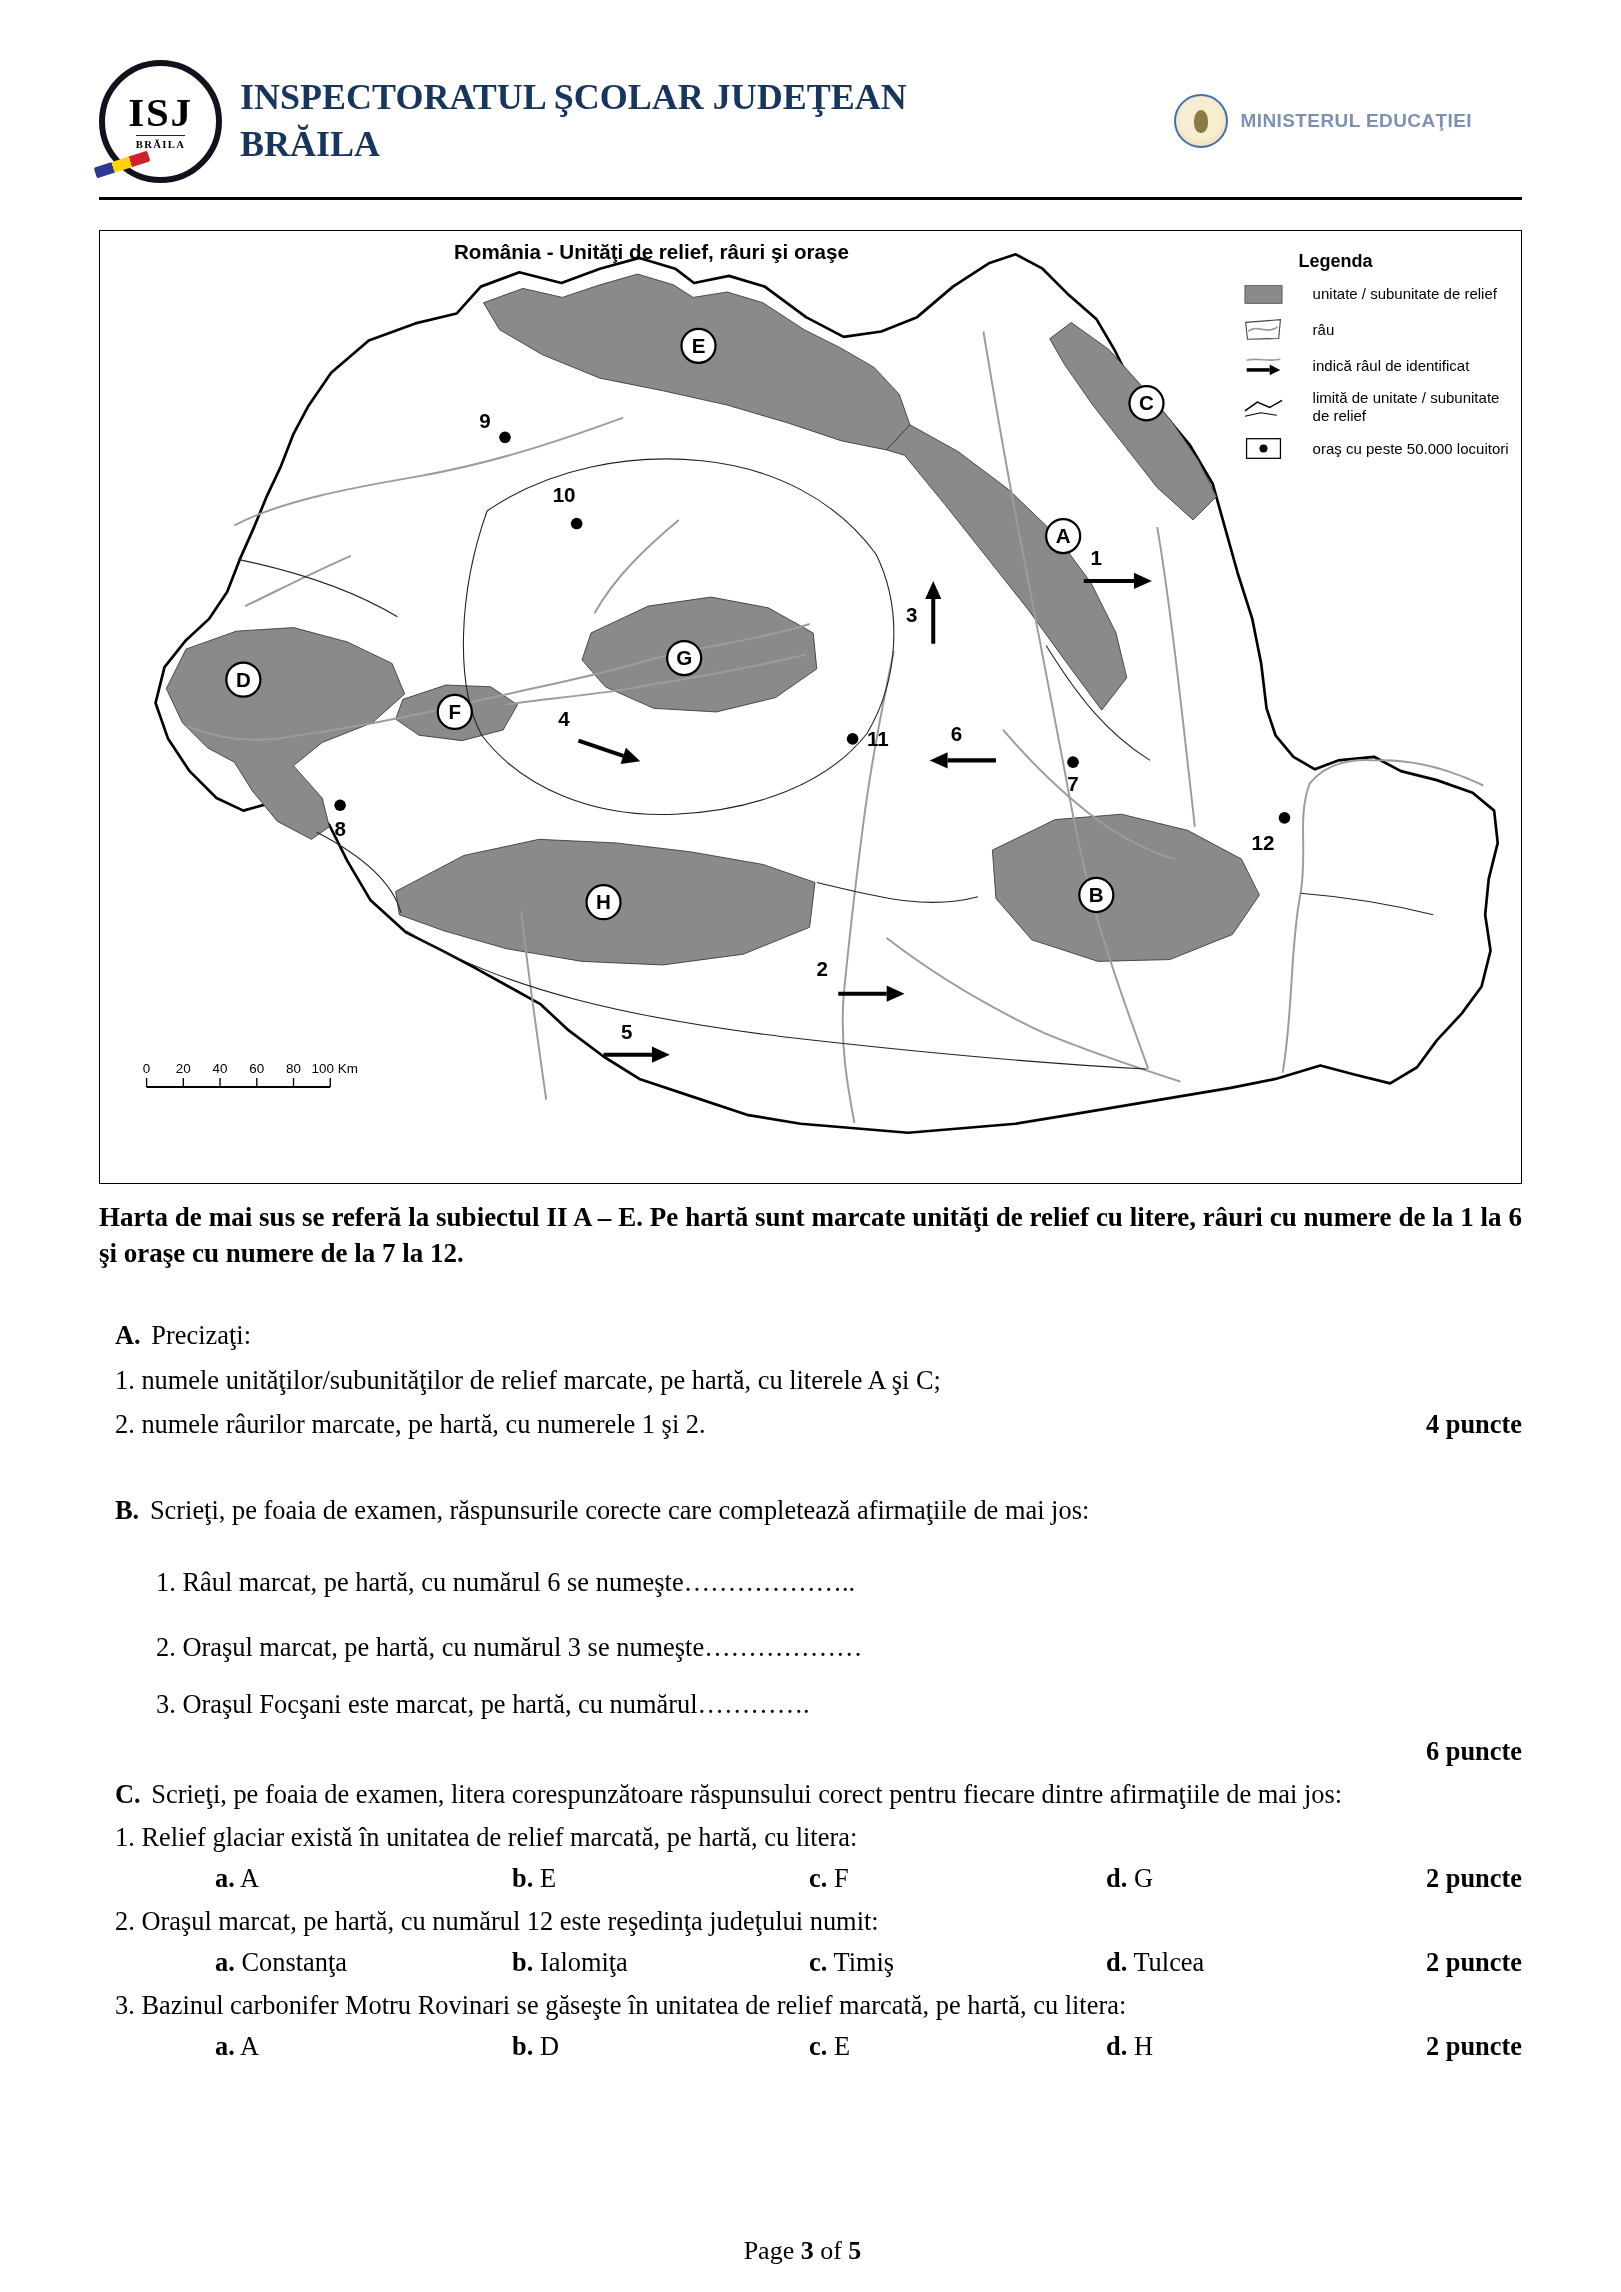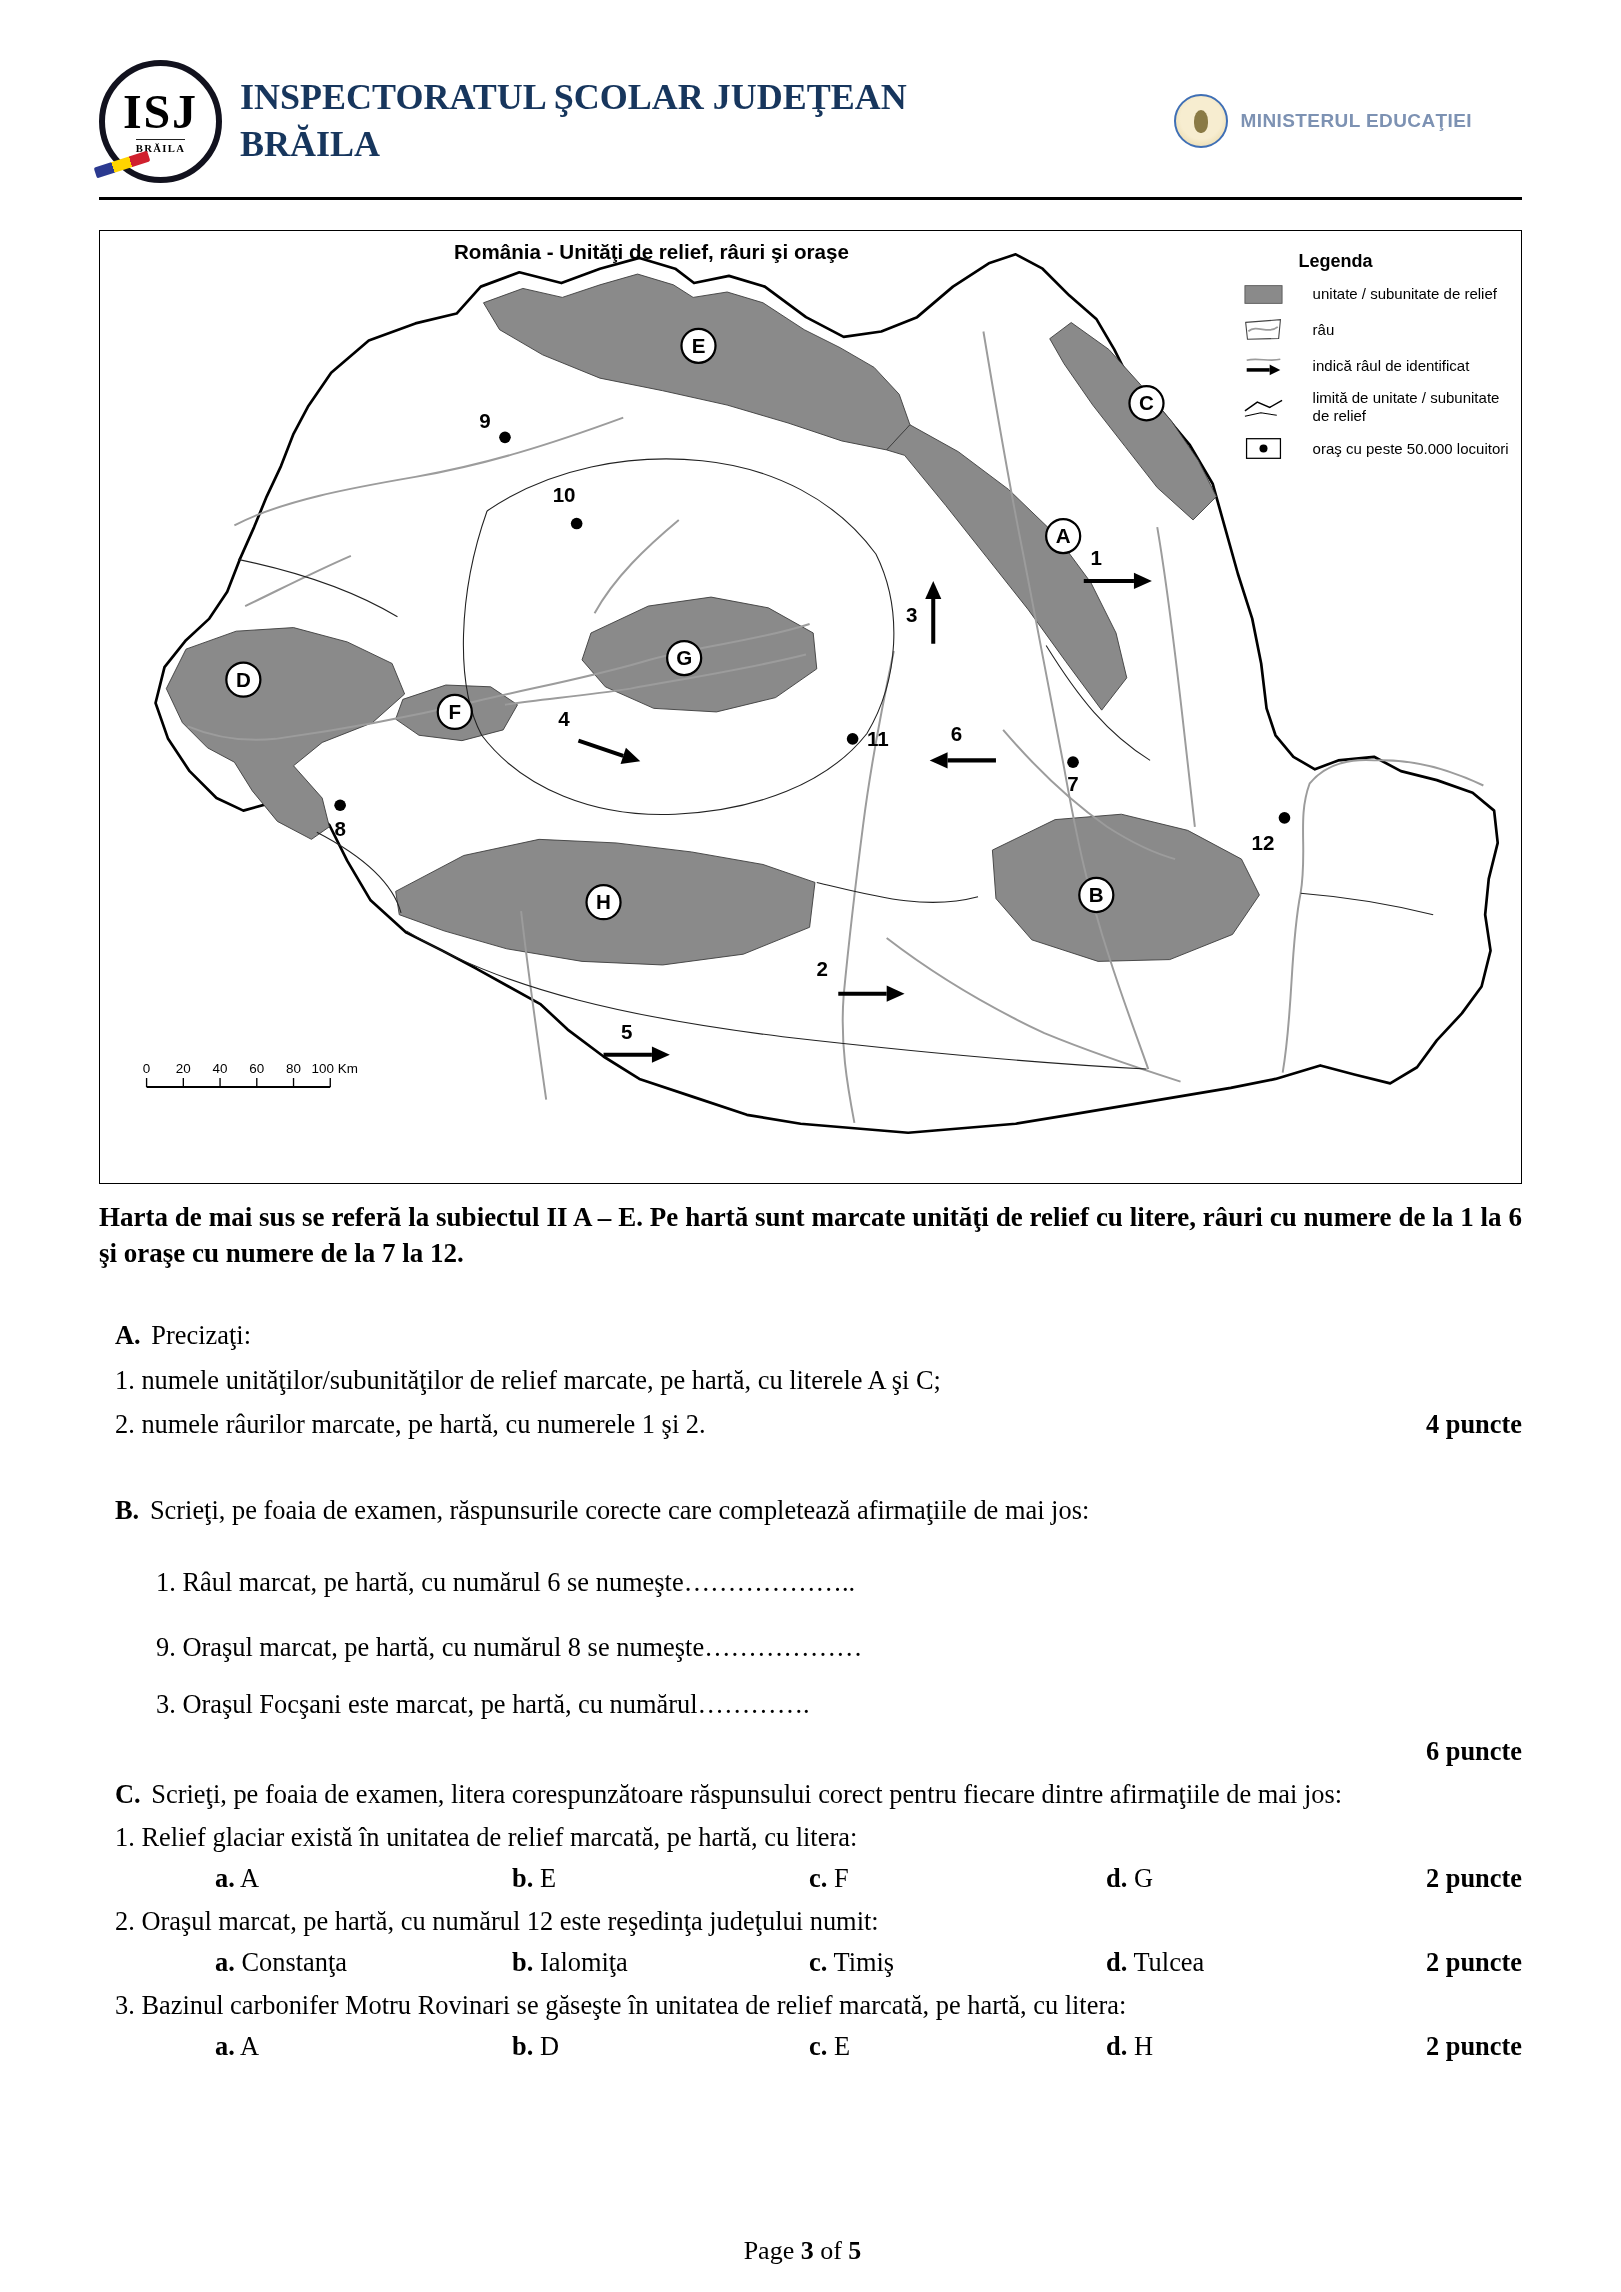--- a/index.html
+++ b/index.html
@@ -6,21 +6,21 @@
   .page{
     width:1621px;height:2293px;margin:0 auto;background:#ffffff;
     font-family:"Liberation Serif", serif;color:#000;position:relative;
     box-sizing:border-box;padding:50px 99px 0;font-size:26.4px;
   }
   
   .header{display:flex;align-items:center;justify-content:space-between;height:142px;}
   .header-left{display:flex;align-items:center;gap:18px;}
   .isj-logo{width:111px;height:111px;border-radius:50%;border:6.3px solid #12121e;background:#fff;
     display:flex;flex-direction:column;align-items:center;justify-content:center;position:relative;flex:0 0 auto;}
-  .isj-acronym{font-weight:bold;font-size:48px;letter-spacing:1.8px;line-height:1;}
+  .isj-acronym{font-weight:bold;font-size:41px;letter-spacing:1.8px;line-height:1;}
   .isj-city{font-size:10.7px;font-weight:bold;letter-spacing:1.3px;border-top:1.8px solid #222;margin-top:2.7px;padding-top:1.8px;}
   .isj-ribbon{position:absolute;left:-10.7px;bottom:7.2px;width:56px;height:10.7px;border-radius:1.8px;
     transform:rotate(-18deg);
     background:linear-gradient(90deg,#2b3990 0 33%,#ffd400 33% 66%,#d0202e 66% 100%);}
   .org-name{color:#17365d;font-weight:bold;font-size:36px;line-height:1.3;}
   .header-right{display:flex;align-items:center;gap:12.5px;margin-right:50px;}
   .min-logo{width:50px;height:50px;border-radius:50%;border:2.7px solid #3f6fb5;
     background:radial-gradient(circle at 50% 45%, #f7edd0 0 55%, #e3d09a 100%);
     display:flex;align-items:center;justify-content:center;flex:0 0 auto;}
   .min-emblem{width:14.3px;height:23px;background:#8a7a45;border-radius:50% 50% 45% 45%;display:block;}
@@ -305,21 +305,21 @@
       </div>
     </div>
 
     <div class="secB">
       <div class="sec-head">
         <span class="sec-label">B.</span>
         <span class="sec-text">Scrieţi, pe foaia de examen, răspunsurile corecte care completează afirmaţiile de mai jos:</span>
       </div>
       <div class="b-items">
         <div class="b-item">1. Râul marcat, pe hartă, cu numărul 6 se numeşte………………..</div>
-        <div class="b-item">9. Oraşul marcat, pe hartă, cu numărul 8 se numeşte………………</div>
+        <div class="b-item">2. Oraşul marcat, pe hartă, cu numărul 3 se numeşte………………</div>
         <div class="b-item gap">3. Oraşul Focşani este marcat, pe hartă, cu numărul………….</div>
       </div>
       <div class="points-line">6 puncte</div>
     </div>
 
     <div class="secC">
       <div class="sec-head">
         <span class="sec-label">C.</span>
         <span class="sec-text">Scrieţi, pe foaia de examen, litera corespunzătoare răspunsului corect pentru fiecare dintre afirmaţiile de mai jos:</span>
       </div>

